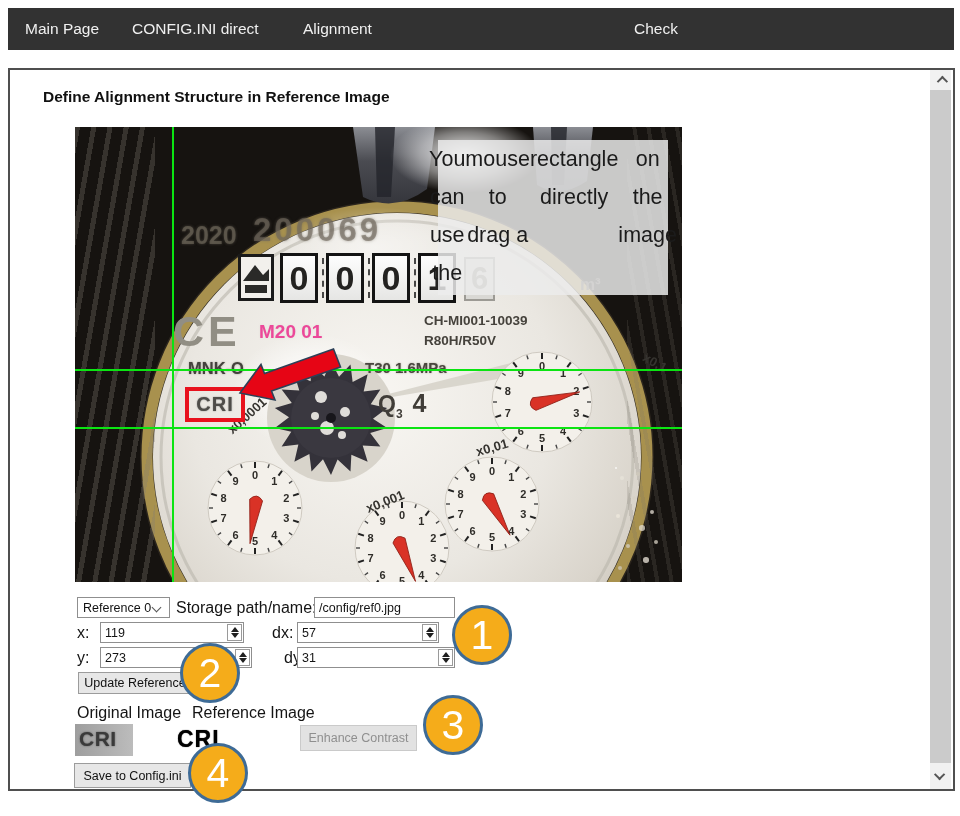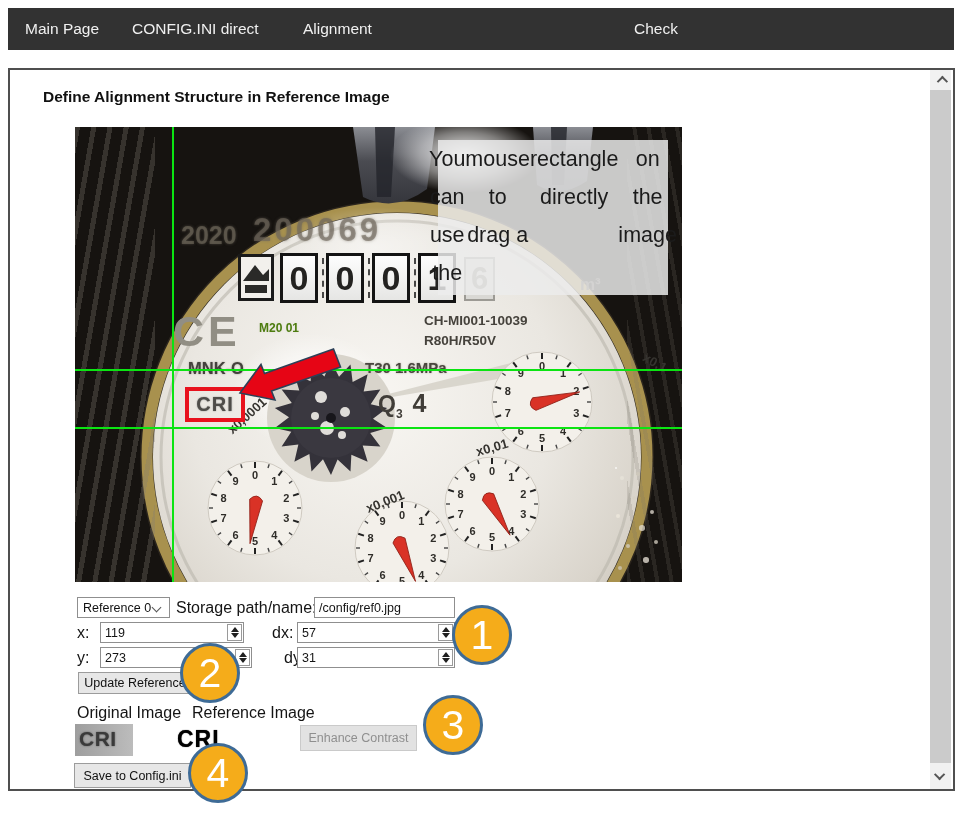--- a/index.html
+++ b/index.html
@@ -33,21 +33,21 @@
      background:repeating-linear-gradient(80deg, rgba(120,114,104,.20) 0 4px, rgba(0,0,0,0) 4px 14px); }
   .speckles { position:absolute; left:540px; top:340px; width:2px; height:2px; background:#fff; border-radius:50%;
      box-shadow: 6px 10px 0 1px #e8e4da, 18px 30px 0 1px #d8d2c6, 2px 48px 0 1px #efe9dd, 26px 60px 0 2px #e2dccf,
                  12px 78px 0 1px #d5cfc2, 30px 92px 0 2px #eee8dc, 4px 100px 0 1px #cfc8ba, 22px 6px 0 1px #d0cabc,
                  36px 44px 0 1px #e6e0d4, 40px 74px 0 1px #d9d2c4; opacity:.75; }
 
   .m-text { position:absolute; white-space:nowrap; font-weight:bold; }
   .serial-year { left:106px; top:94px; font-size:25px; color:rgba(118,110,96,.58); text-shadow:0 0 3px rgba(118,110,96,.5); }
   .serial-num { left:178px; top:84px; font-size:33px; letter-spacing:3px; color:rgba(112,104,92,.62); text-shadow:0 0 3px rgba(112,104,92,.55); }
   .ce-mark { left:98px; top:180px; font-size:43px; letter-spacing:4px; color:#918e84; }
-  .approval { left:184px; top:194px; font-size:12px; color:#4d7c0f; text-shadow:0 0 2px rgba(220,218,212,.8); }
+  .approval { left:184px; top:194px; font-size:19px; color:#ec4899; text-shadow:0 0 2px rgba(220,218,212,.8); }
   .model { left:349px; top:186px; font-size:13.5px; color:#45423c; }
   .ratio { left:349px; top:206px; font-size:13.5px; color:#45423c; }
   .type-label { left:113px; top:232px; font-size:16.5px; color:#44413d; text-shadow:0 0 2px #9a958c; }
   .pressure { left:290px; top:232px; font-size:15px; color:#4a463f; text-shadow:0 0 2px #a8a49a; }
   .q-row { left:303px; top:262px; color:#403d38; font-size:23px; }
   .q-row sub { font-size:12px; }
   .q-val { margin-left:10px; font-size:25px; }
   .m3 { left:505px; top:148px; font-size:17px; color:#56534d; }
 
   
@@ -372,21 +372,21 @@
 
   <label class="flabel" style="left:77px; top:624px;">x:</label>
   <div class="num-wrap" style="left:100px; top:622px; width:144px;">
     <input value="119" style="">
     <span class="spinner">
         <span class="tri-up"></span>
         <span class="tri-down"></span>
       </span>
   </div>
   <label class="flabel" style="left:272px; top:624px;">dx:</label>
-  <div class="num-wrap" style="left:297px; top:622px; width:158px;">
+  <div class="num-wrap" style="left:297px; top:622px; width:142px;">
     <input value="57" style="">
     <span class="spinner">
         <span class="tri-up"></span>
         <span class="tri-down"></span>
       </span>
   </div>
 
   <label class="flabel" style="left:77px; top:649px;">y:</label>
   <div class="num-wrap" style="left:100px; top:647px; width:152px;">
     <input value="273" style="">

